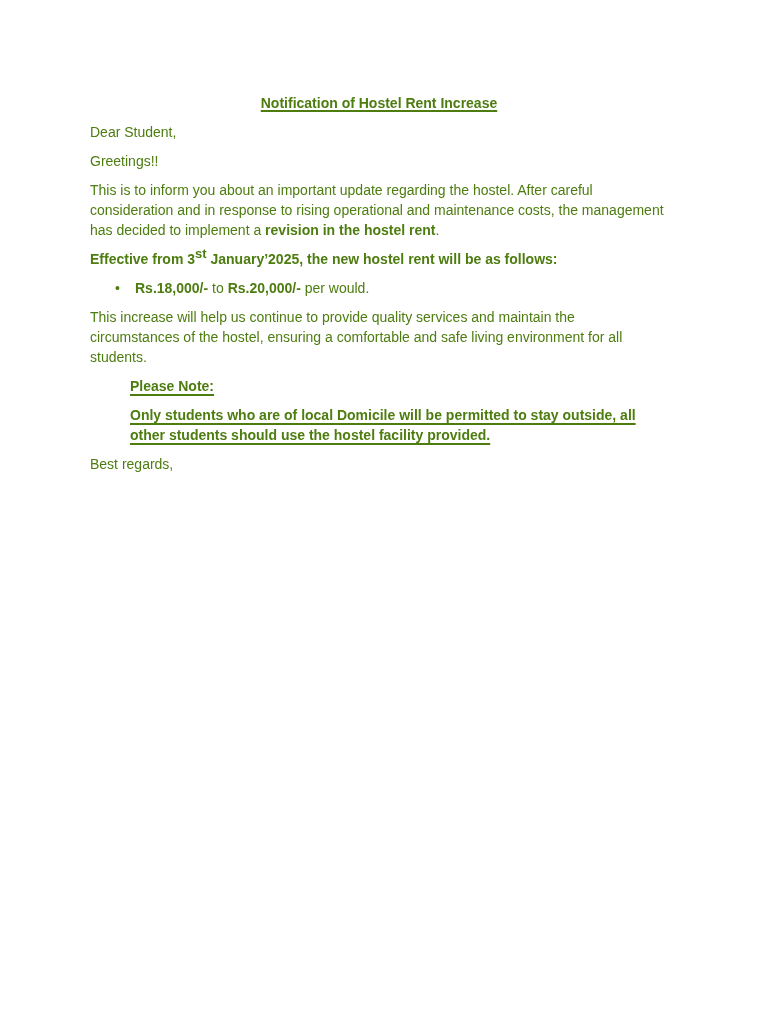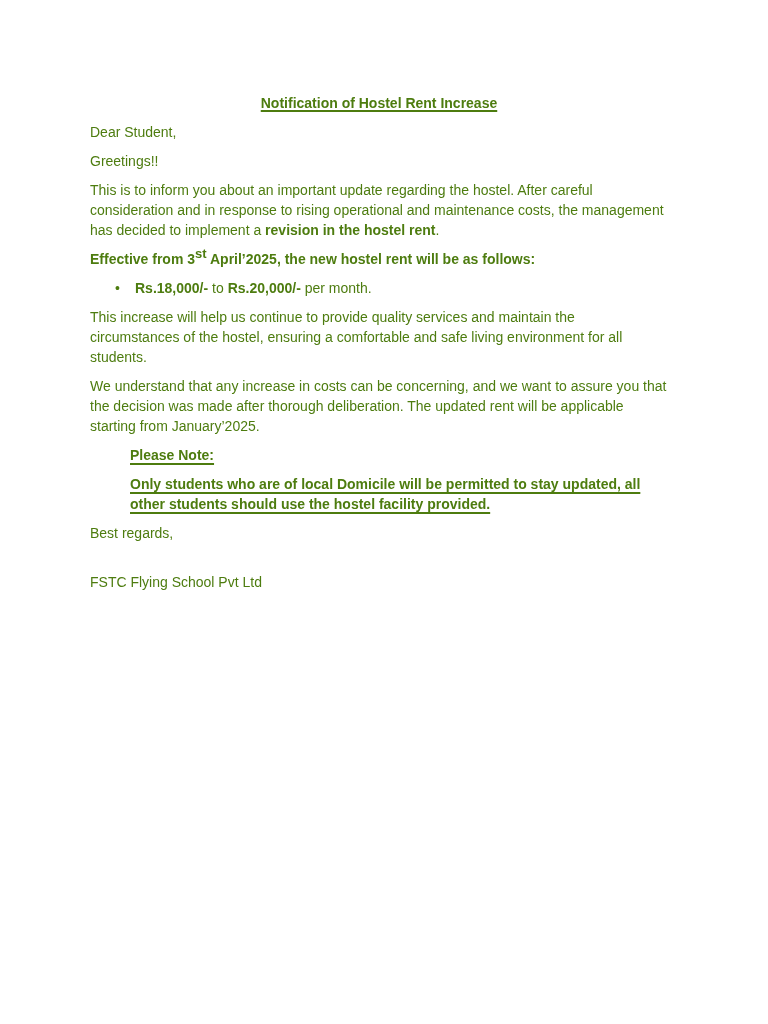--- a/index.html
+++ b/index.html
@@ -76,37 +76,35 @@
 
   <p>Dear Student,</p>
 
   <p>Greetings!!</p>
 
   <p>
     <span>This is to inform you about an important update regarding the hostel. After careful consideration and in response to rising operational and maintenance costs, the management has decided to implement a </span><strong>revision in the hostel rent</strong><span>.</span>
   </p>
 
   <p class="bold">
-    <span>Effective from 3</span><sup class="ord">st</sup><span> April’2025, the new hostel rent will be as follows:</span>
+    <span>Effective from 3</span><sup class="ord">st</sup><span> January’2025, the new hostel rent will be as follows:</span>
   </p>
 
   <div class="bullet-row">
     <span class="bullet-marker">•</span>
     <span class="bullet-text">
-      <strong>Rs.18,000/-</strong><span> to </span><strong>Rs.20,000/-</strong><span> per month.</span>
+      <strong>Rs.18,000/-</strong><span> to </span><strong>Rs.20,000/-</strong><span> per would.</span>
     </span>
   </div>
 
   <p>This increase will help us continue to provide quality services and maintain the circumstances of the hostel, ensuring a comfortable and safe living environment for all students.</p>
 
-  <p>We understand that any increase in costs can be concerning, and we want to assure you that the decision was made after thorough deliberation. The updated rent will be applicable starting from January’2025.</p>
 
 
   <p class="underlined-bold">Please Note:</p>
 
-  <p class="underlined-bold">Only students who are of local Domicile will be permitted to stay updated, all other students should use the hostel facility provided.</p>
+  <p class="underlined-bold">Only students who are of local Domicile will be permitted to stay outside, all other students should use the hostel facility provided.</p>
 
 
   <p class="closing">Best regards,</p>
 
-  <p class="signature">FSTC Flying School Pvt Ltd</p>
 
 </div>
 
 </body></html>

